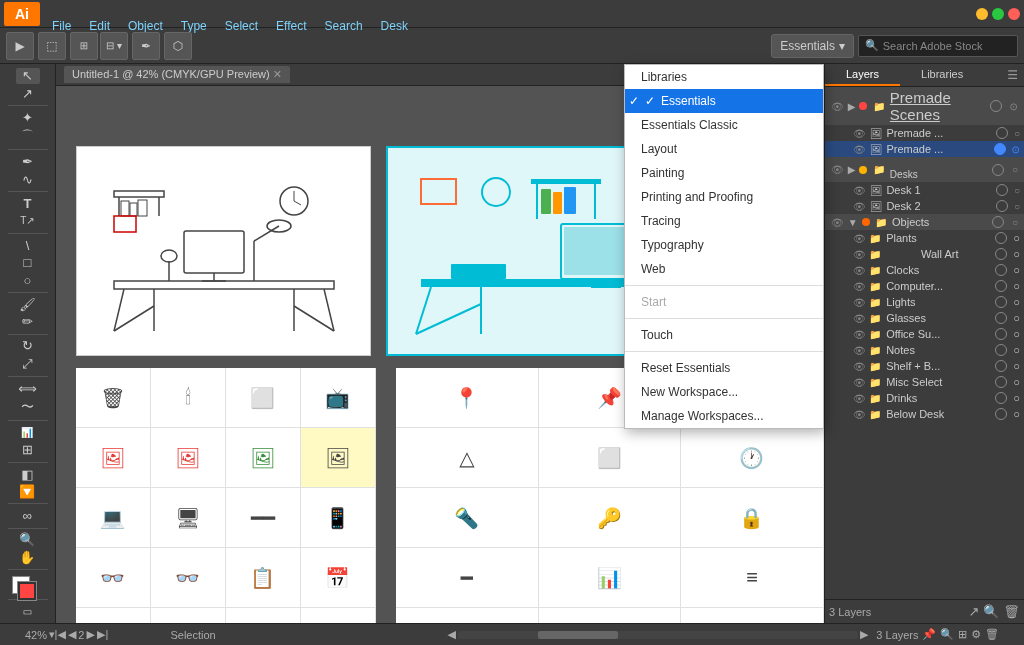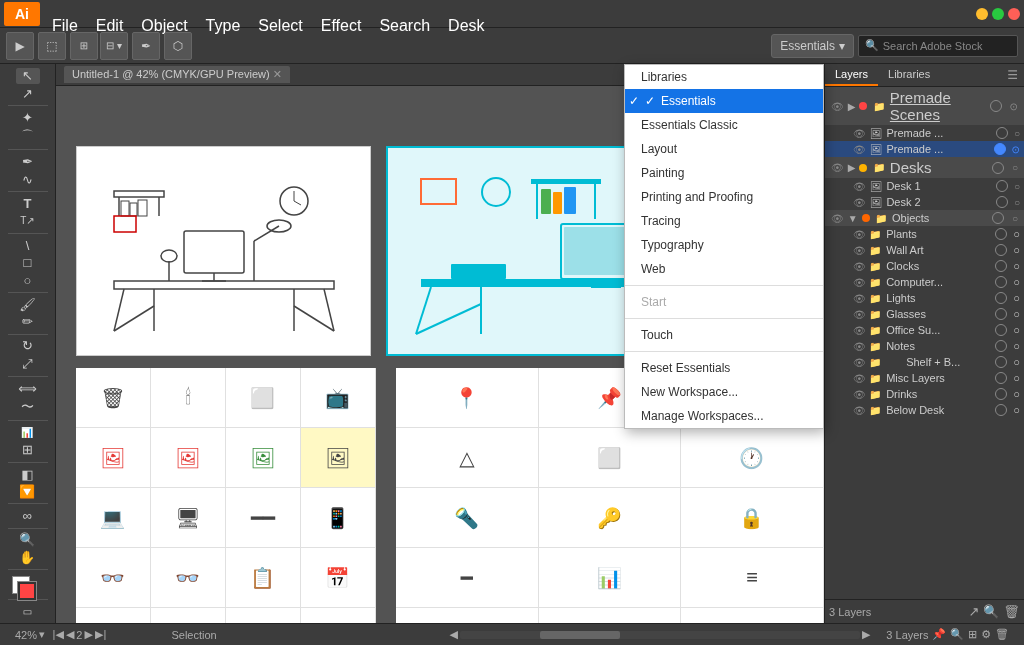--- a/index.html
+++ b/index.html
@@ -26,24 +26,24 @@
       justify-content: center;
       margin-right: 4px;
       border-radius: 2px;
     }
     #menubar .menu-items {
       display: flex;
       gap: 2px;
     }
     #menubar .menu-item {
       padding: 2px 8px;
-      color: #ffffff;
+      color: #7dd3fc;
       cursor: pointer;
       border-radius: 2px;
-      font-size: 16px;
+      font-size: 12px;
       margin-top: 24px;
     }
 
     
     #toolbar {
       height: 36px;
       background: #3c3c3c;
       display: flex;
       align-items: center;
       padding: 0 6px;
@@ -157,21 +157,21 @@
       display: flex;
       flex-direction: column;
     }
     #panel-tabs {
       display: flex;
       background: #3c3c3c;
       border-bottom: 1px solid #222;
       align-items: center;
     }
     .panel-tab {
-      padding: 4px 10px;
+      padding: 4px 21px;
       font-size: 11px;
       color: #ccc;
       cursor: pointer;
       border-bottom: 2px solid transparent;
     }
     .panel-tab.active { border-bottom-color: #FF7700; color: white; }
     .panel-menu-btn { margin-left: auto; padding: 4px 6px; cursor: pointer; color: #999; }
 
     #layers-content {
       flex: 1;
@@ -222,24 +222,23 @@
     .dropdown-separator { border-top: 1px solid #ddd; margin: 4px 0; }
     .dropdown-item.grayed { color: #aaa; cursor: default; }
 
     
     #statusbar {
       height: 22px;
       background: #3c3c3c;
       border-top: 1px solid #222;
       display: flex;
       align-items: center;
-      padding: 0 15px;
+      padding: 0 25px;
       font-size: 11px;
       color: #aaa;
-      gap: 8px;
     }
     .status-zoom {
       display: flex; align-items: center; gap: 2px;
     }
     .status-tool { flex: 1; text-align: center; }
 
     
     .artboard-1 {
       position: absolute;
       top: 60px;
@@ -598,21 +597,21 @@
         <span style="flex:1;color:#ccc;font-size:11px;">Premade ...</span>
         <span class="circle-icon" style="background:#4488ff;border-color:#4488ff;"></span>
         <span style="margin-left:4px;font-size:10px;color:#4488ff;">⊙</span>
       </div>
 
       <div class="section-label">
         <span style="color:#888;font-size:10px;">👁</span>
         <span>▶</span>
         <div class="layer-color-dot" style="background:#FFB300;"></div>
         <span style="font-size:10px;">📁</span>
-        <span style="flex:1;font-size:15px;color:#ccc;">Desks</span>
+        <span style="flex:1;font-size:10px;color:#ccc;margin-top:10px;">Desks</span>
         <span class="circle-icon"></span>
         <span style="margin-left:4px;font-size:10px;color:#888;">○</span>
       </div>
       <div class="layer-item">
         <span class="visibility-icon">👁</span>
         <span style="font-size:10px;margin:0 2px;">🖼</span>
         <span style="flex:1;color:#ccc;font-size:11px;">Desk 1</span>
         <span class="circle-icon"></span>
         <span style="margin-left:4px;font-size:10px;color:#888;">○</span>
       </div>
@@ -637,21 +636,21 @@
       <div class="layer-item">
         <span class="visibility-icon">👁</span>
         <span style="font-size:10px;margin:0 2px;">📁</span>
         <span style="flex:1;color:#ccc;font-size:11px;">Plants</span>
         <span class="circle-icon"></span>
         <span style="margin-left:4px;">○</span>
       </div>
       <div class="layer-item">
         <span class="visibility-icon">👁</span>
         <span style="font-size:10px;margin:0 2px;">📁</span>
-        <span style="flex:1;color:#ccc;font-size:11px;">Wall Art</span>
+        <span style="flex:1;color:#ccc;font-size:11px;text-align:center;">Wall Art</span>
         <span class="circle-icon"></span>
         <span style="margin-left:4px;">○</span>
       </div>
       <div class="layer-item">
         <span class="visibility-icon">👁</span>
         <span style="font-size:10px;margin:0 2px;">📁</span>
         <span style="flex:1;color:#ccc;font-size:11px;">Clocks</span>
         <span class="circle-icon"></span>
         <span style="margin-left:4px;">○</span>
       </div>
@@ -686,28 +685,28 @@
       <div class="layer-item">
         <span class="visibility-icon">👁</span>
         <span style="font-size:10px;margin:0 2px;">📁</span>
         <span style="flex:1;color:#ccc;font-size:11px;">Notes</span>
         <span class="circle-icon"></span>
         <span style="margin-left:4px;">○</span>
       </div>
       <div class="layer-item">
         <span class="visibility-icon">👁</span>
         <span style="font-size:10px;margin:0 2px;">📁</span>
-        <span style="flex:1;color:#ccc;font-size:11px;margin-left:20px;">Shelf + B...</span>
-        <span class="circle-icon"></span>
-        <span style="margin-left:4px;">○</span>
-      </div>
-      <div class="layer-item">
-        <span class="visibility-icon">👁</span>
-        <span style="font-size:10px;margin:0 2px;">📁</span>
-        <span style="flex:1;color:#ccc;font-size:11px;">Misc Layers</span>
+        <span style="flex:1;color:#ccc;font-size:11px;">Shelf + B...</span>
+        <span class="circle-icon"></span>
+        <span style="margin-left:4px;">○</span>
+      </div>
+      <div class="layer-item">
+        <span class="visibility-icon">👁</span>
+        <span style="font-size:10px;margin:0 2px;">📁</span>
+        <span style="flex:1;color:#ccc;font-size:11px;">Misc Select</span>
         <span class="circle-icon"></span>
         <span style="margin-left:4px;">○</span>
       </div>
       <div class="layer-item">
         <span class="visibility-icon">👁</span>
         <span style="font-size:10px;margin:0 2px;">📁</span>
         <span style="flex:1;color:#ccc;font-size:11px;">Drinks</span>
         <span class="circle-icon"></span>
         <span style="margin-left:4px;">○</span>
       </div>

